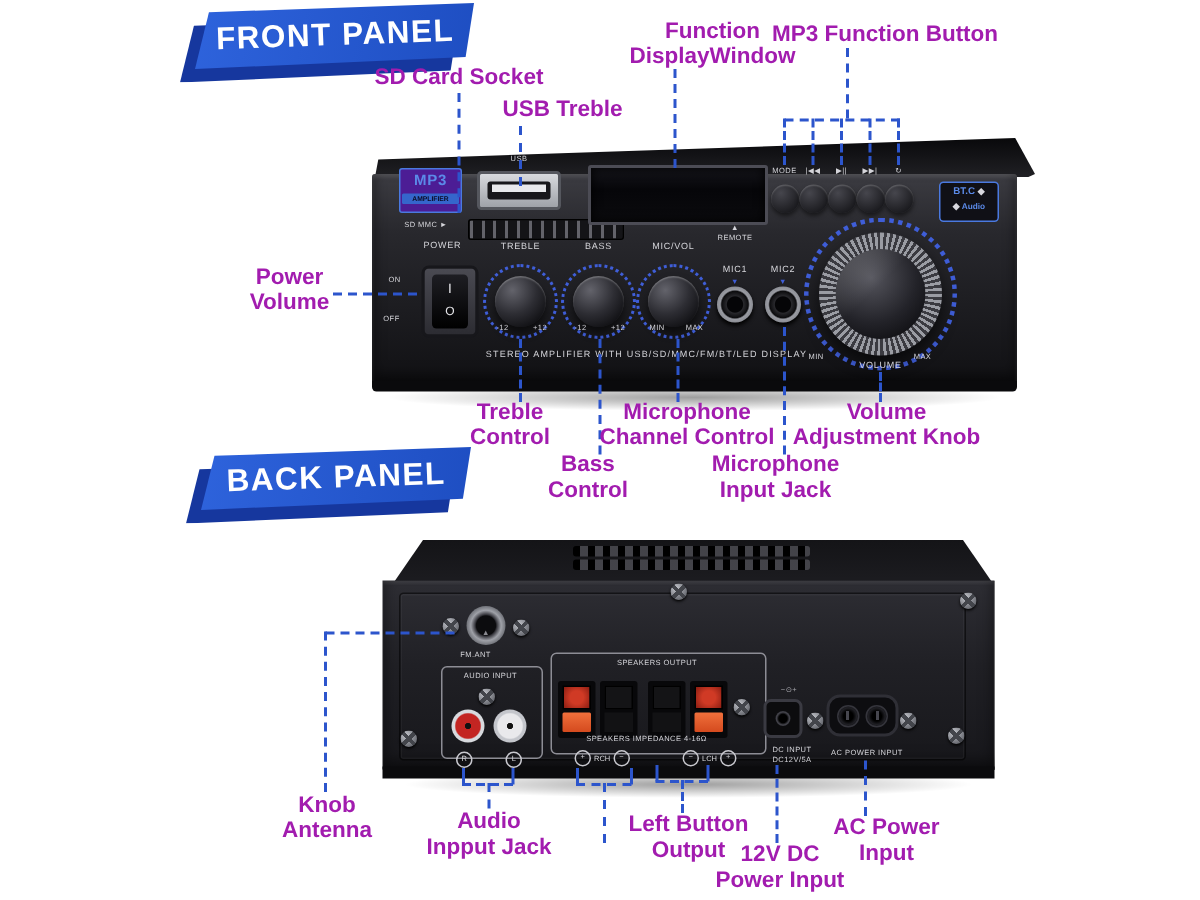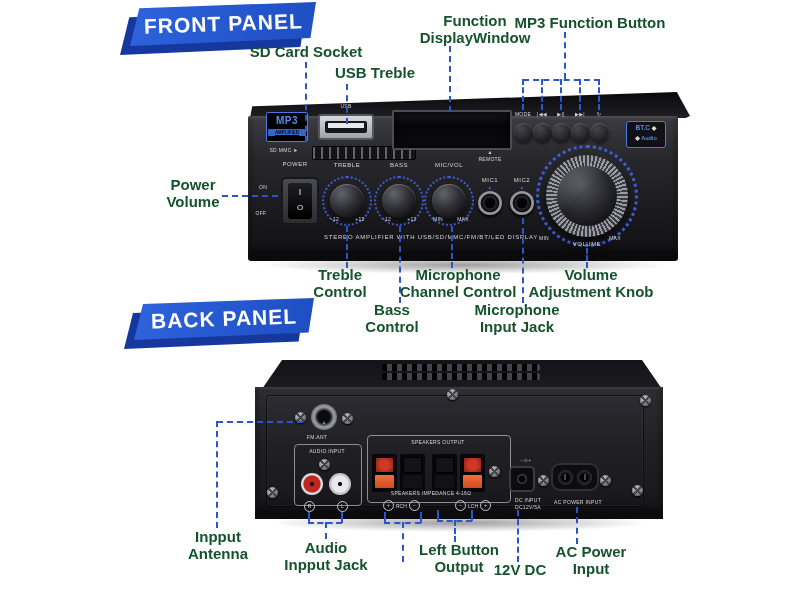--- a/index.html
+++ b/index.html
@@ -7,21 +7,21 @@
          font-family:"Liberation Sans",sans-serif;}
   
   .banner{position:absolute;z-index:6;}
   .banner-back{position:absolute;left:-10px;top:9px;width:100%;height:100%;background:#16379e;
                clip-path:polygon(5% 14%,100% 0,97% 82%,0 100%);}
   .banner-front{position:absolute;inset:0;background:linear-gradient(100deg,#2e63dc,#1e4ec2);
                 clip-path:polygon(5% 14%,100% 0,97% 82%,0 100%);display:flex;align-items:center;
                 justify-content:center;color:#fff;font-weight:bold;font-size:21px;letter-spacing:1px;}
   .banner-front span{transform:rotate(-2deg);}
   
-  .co{position:absolute;z-index:7;color:#14532d;font-weight:bold;font-size:15px;line-height:16.5px;text-align:center;}
+  .co{position:absolute;z-index:7;color:#a21caf;font-weight:bold;font-size:15px;line-height:16.5px;text-align:center;}
   .lv{position:absolute;z-index:5;width:0;border-left:2px dashed #2c55cc;}
   .lh{position:absolute;z-index:5;height:0;border-top:2px dashed #2c55cc;}
   
   .top-front{position:absolute;left:250px;top:92px;width:440px;height:26px;z-index:1;
              background:linear-gradient(180deg,#09090b,#202024);
              clip-path:polygon(0.5% 55%,97% 0,100% 92%,99% 100%,0 100%);}
   .face-front{position:absolute;left:248px;top:116px;width:430px;height:140px;z-index:1;border-radius:2px;
               background:linear-gradient(180deg,#3c3c42,#28282d 28%,#1d1d21 62%,#111114);
               box-shadow:inset 0 2px 3px rgba(255,255,255,.12),inset 0 -5px 9px rgba(0,0,0,.6);}
   .lip-front{position:absolute;left:248px;top:254px;width:430px;height:7px;background:#0a0a0c;z-index:1;border-radius:0 0 3px 3px;}
@@ -35,21 +35,21 @@
   .recess{position:absolute;left:266px;top:395px;width:376px;height:110px;z-index:2;
           border:1px solid rgba(0,0,0,.55);border-radius:3px;box-shadow:inset 0 0 0 1px rgba(255,255,255,.04);}
   .vents{position:absolute;height:7px;z-index:2;border-radius:2px;
          background:repeating-linear-gradient(90deg,#000 0 5px,rgba(72,72,78,.9) 5px 10px);}
   
   .mt{position:absolute;z-index:3;color:#d5d5da;font-size:6px;letter-spacing:.5px;text-align:center;line-height:7px;}
   .mt5{font-size:5px;letter-spacing:.3px;line-height:6px;}
   .blue-arrow{color:#3f5ed8;font-size:5px;}
   
   .mp3b{position:absolute;left:266px;top:112px;width:40px;height:28px;z-index:3;border:1px solid #4a79e0;
-        background:#000000;border-radius:2px;text-align:center;text-decoration:underline;}
+        background:#4c1d95;border-radius:2px;text-align:center;}
   .mp3b .l1{display:block;color:#5b8ae8;font-weight:bold;font-size:10px;line-height:15px;letter-spacing:.5px;}
   .mp3b .l2{display:block;background:#3566cc;color:#0b0b24;font-size:4.5px;font-weight:bold;line-height:7px;margin:1px 1px 0;border-radius:1px;}
   .btb{position:absolute;left:626px;top:121px;width:40px;height:27px;z-index:3;border:1px solid #4a79e0;
        background:#101016;border-radius:3px;text-align:center;padding-top:1px;box-sizing:border-box;}
   .btb .r{display:block;font-size:6.5px;line-height:10px;color:#5b8ae8;font-weight:bold;}
   .btb .sh{color:#d8d8de;font-size:6px;}
   .usb{position:absolute;left:318px;top:114px;width:56px;height:26px;z-index:3;box-sizing:border-box;
        background:linear-gradient(180deg,#d8dade,#9fa2a9);border:2px solid #55575e;border-radius:3px;}
   .usb-in{position:absolute;left:5px;top:5px;right:5px;bottom:5px;background:#17171b;border-radius:2px;}
   .usb-tab{position:absolute;left:3px;right:3px;top:2px;height:5px;background:#e8e9ec;}
@@ -341,32 +341,33 @@
   <div class="lh" style="left:384px;top:522px;width:37px"></div>
   <div class="lv" style="left:402px;top:522px;height:40px"></div>
   <div class="lv" style="left:437px;top:510px;height:11px"></div>
   <div class="lv" style="left:471px;top:510px;height:11px"></div>
   <div class="lh" style="left:437px;top:520px;width:35px"></div>
   <div class="lv" style="left:454px;top:520px;height:22px"></div>
   <div class="lv" style="left:517px;top:510px;height:52px"></div>
   <div class="lv" style="left:576px;top:507px;height:37px"></div>
 
   <div class="co" style="left:168px;top:529px;width:100px">
-    <div>Inpput</div>
+    <div>Knob</div>
     <div>Antenna</div>
   </div>
   <div class="co" style="left:266px;top:540px;width:120px">
     <div>Audio</div>
     <div>Inpput Jack</div>
   </div>
   <div class="co" style="left:389px;top:542px;width:140px">
     <div>Left Button</div>
     <div>Output</div>
   </div>
   <div class="co" style="left:450px;top:562px;width:140px">
     <div>12V DC</div>
+    <div>Power Input</div>
   </div>
   <div class="co" style="left:521px;top:544px;width:140px">
     <div>AC Power</div>
     <div>Input</div>
   </div>
 
 </div>
 
 </body></html>

